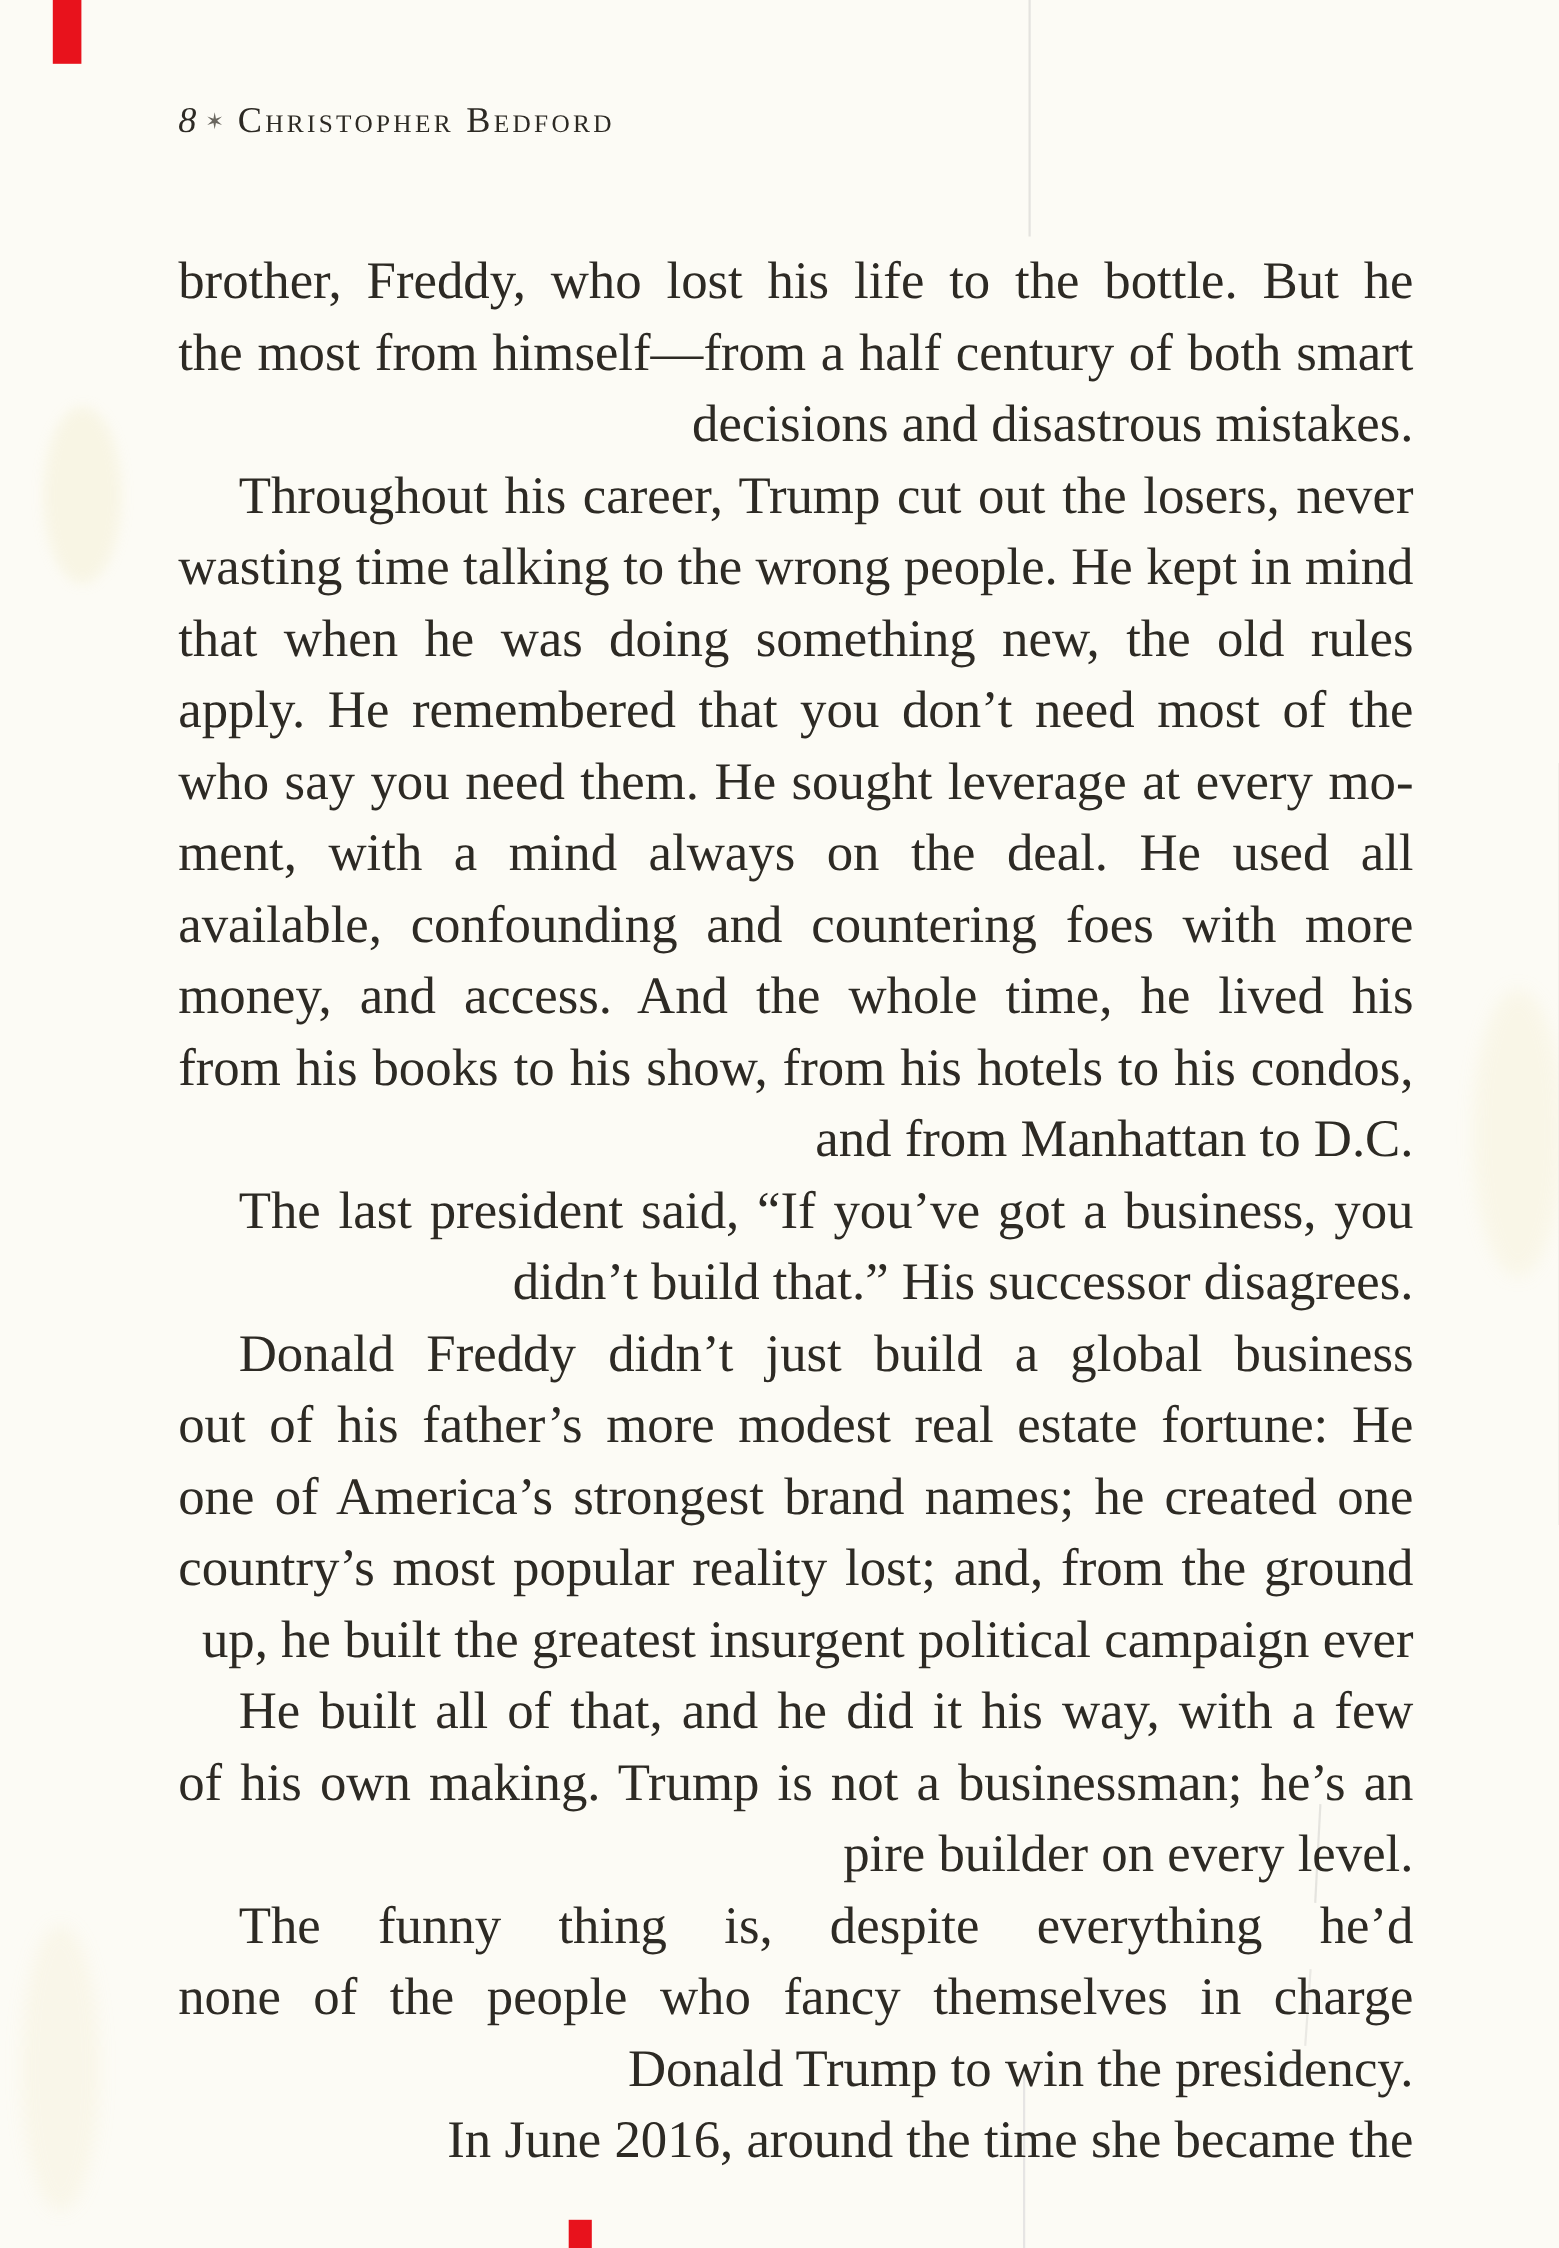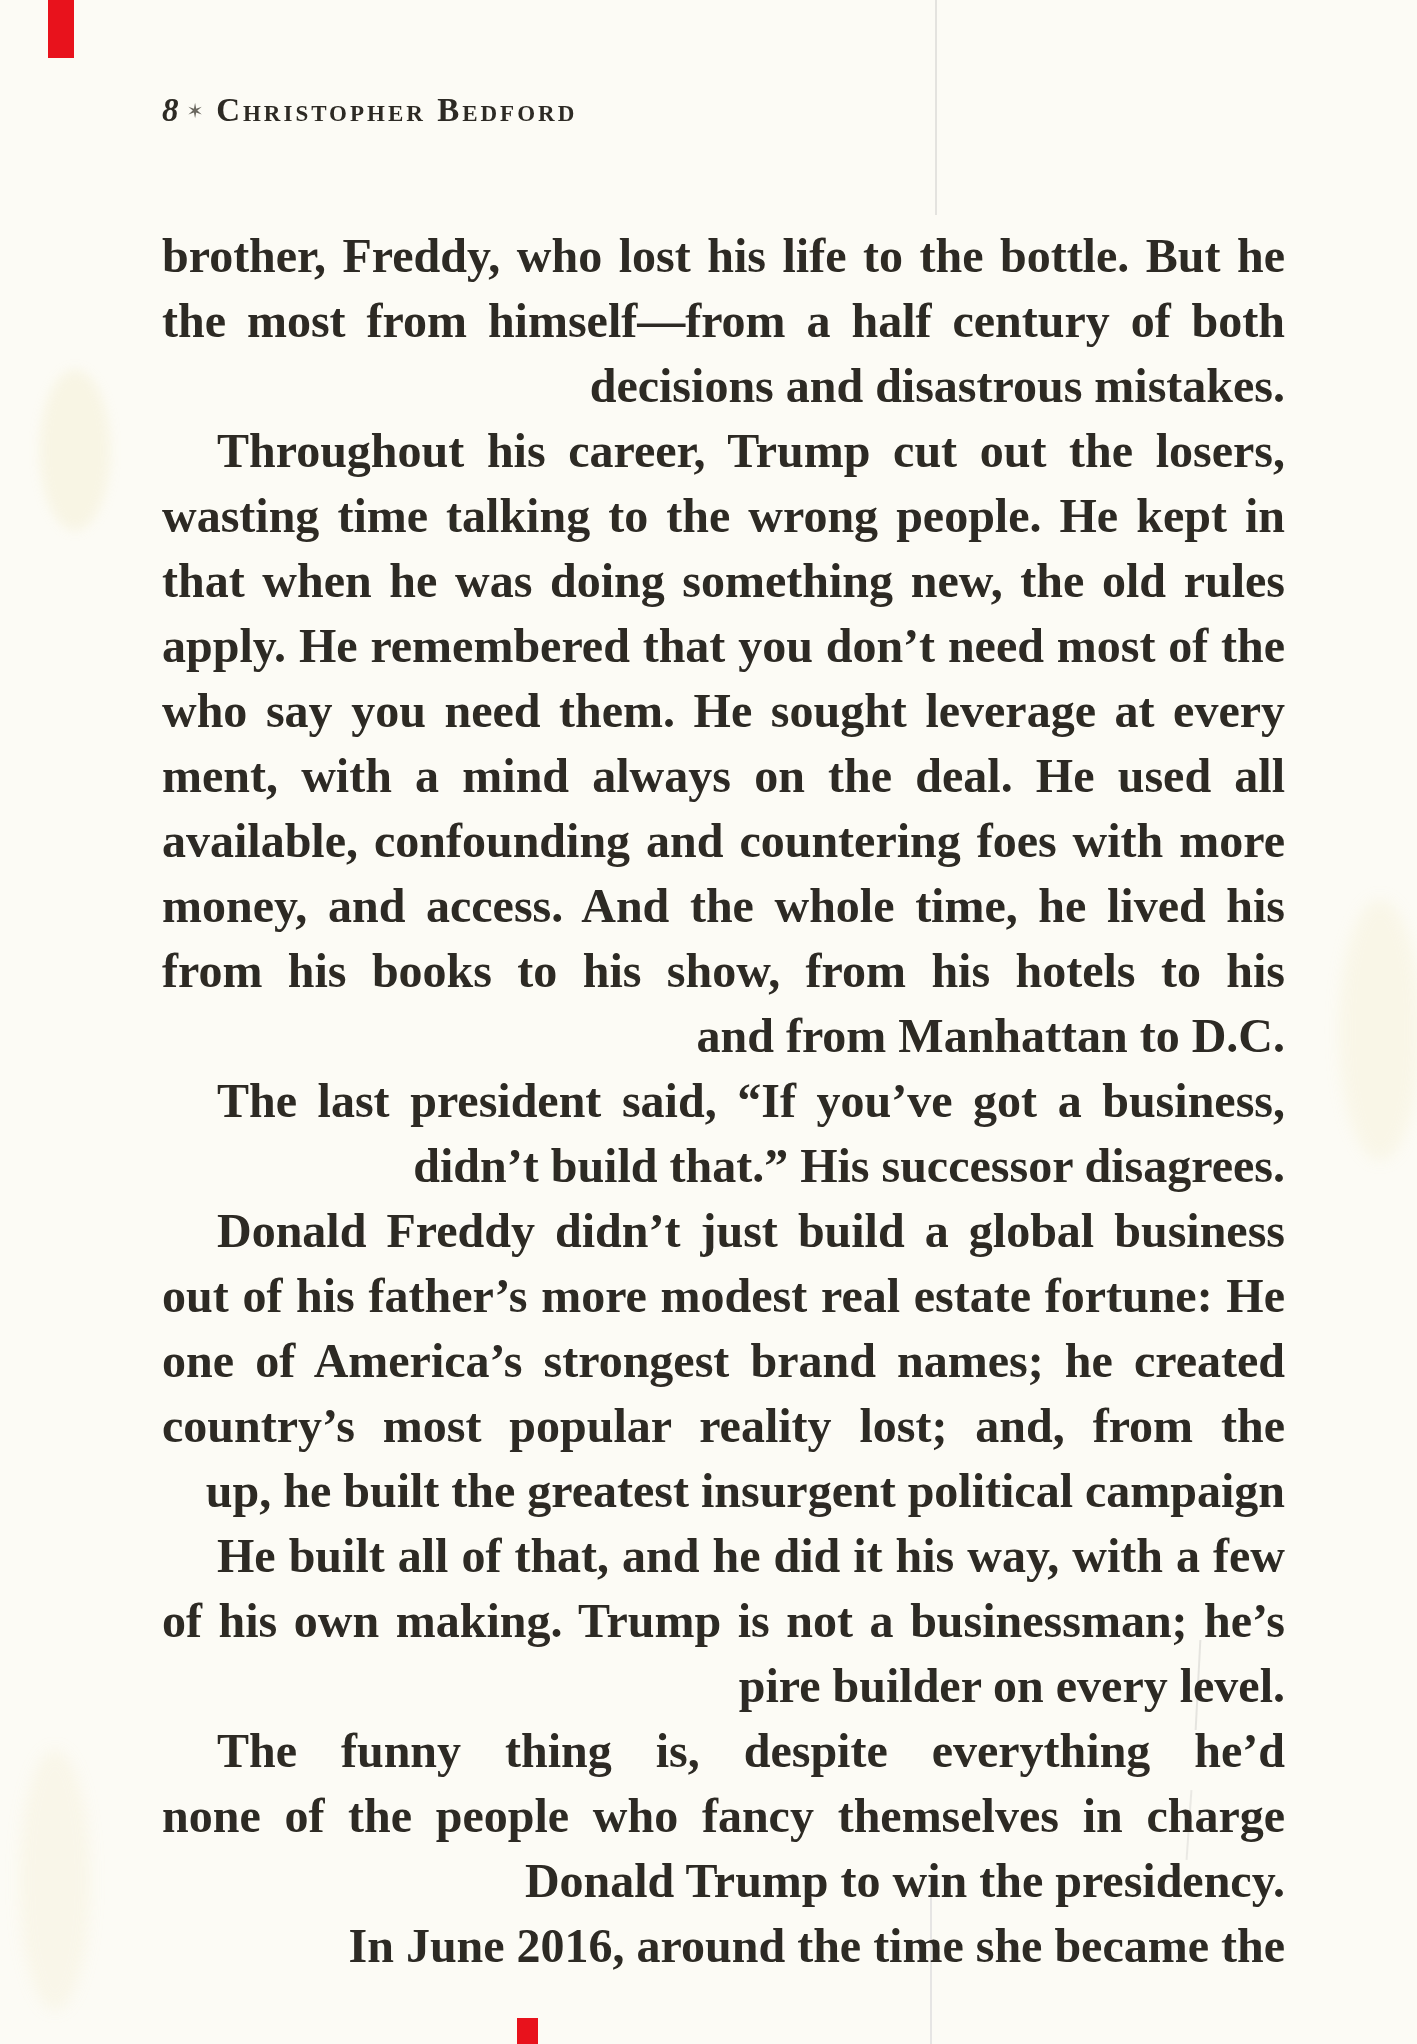--- a/index.html
+++ b/index.html
@@ -8,21 +8,20 @@
     background: #e8e6e0;
   }
   .page {
     position: relative;
     width: 1417px;
     height: 2044px;
     background: #fcfbf5;
     overflow: hidden;
     font-family: "Liberation Serif", "DejaVu Serif", serif;
     color: #2d2a24;
-    font-weight: bold;
   }
   
   .tint {
     position: absolute;
     border-radius: 50%;
     pointer-events: none;
   }
   .tint-left-top    { left: 40px;  top: 370px;  width: 70px;  height: 160px; background: rgba(228,210,130,0.14); filter: blur(6px); }
   .tint-right-mid   { left: 1340px; top: 900px;  width: 80px;  height: 260px; background: rgba(228,210,130,0.12); filter: blur(8px); }
   .tint-left-bottom { left: 20px;  top: 1750px; width: 70px;  height: 260px; background: rgba(228,210,130,0.10); filter: blur(8px); }

